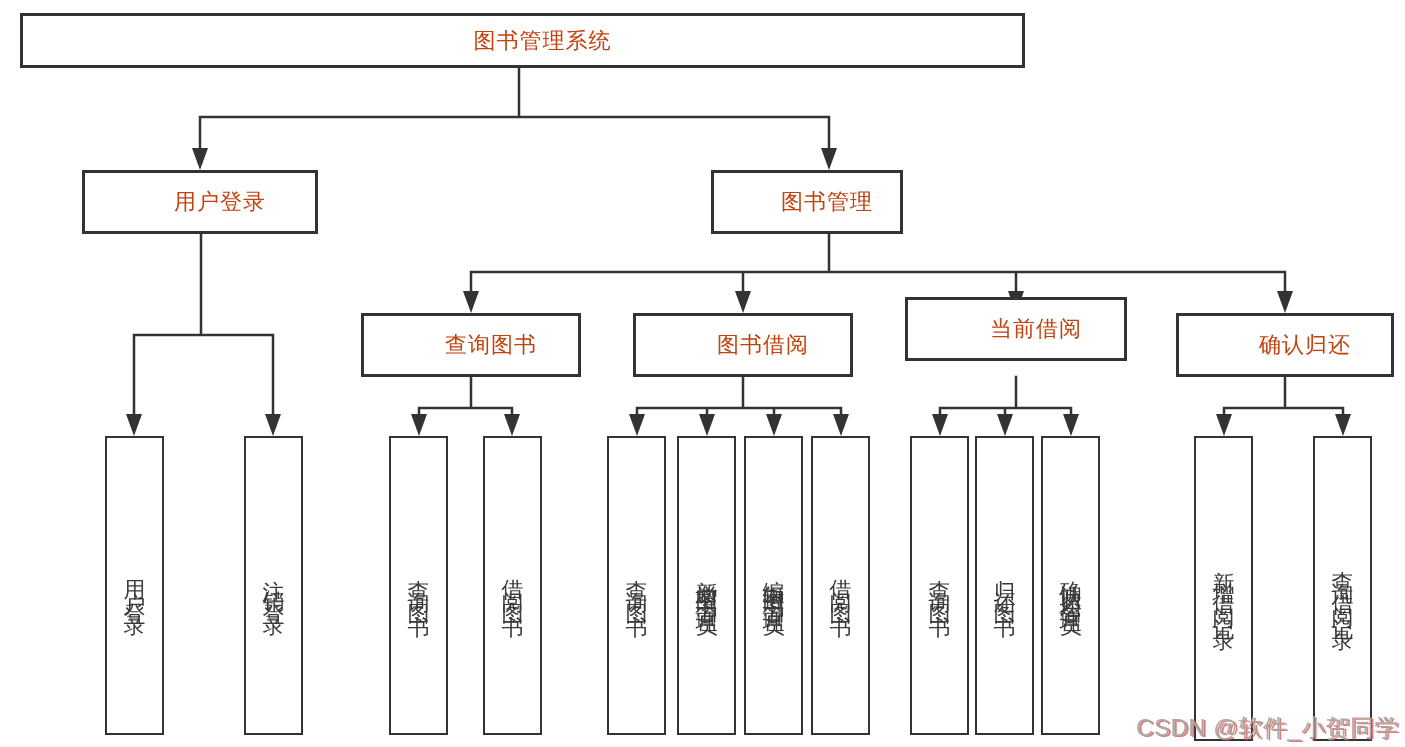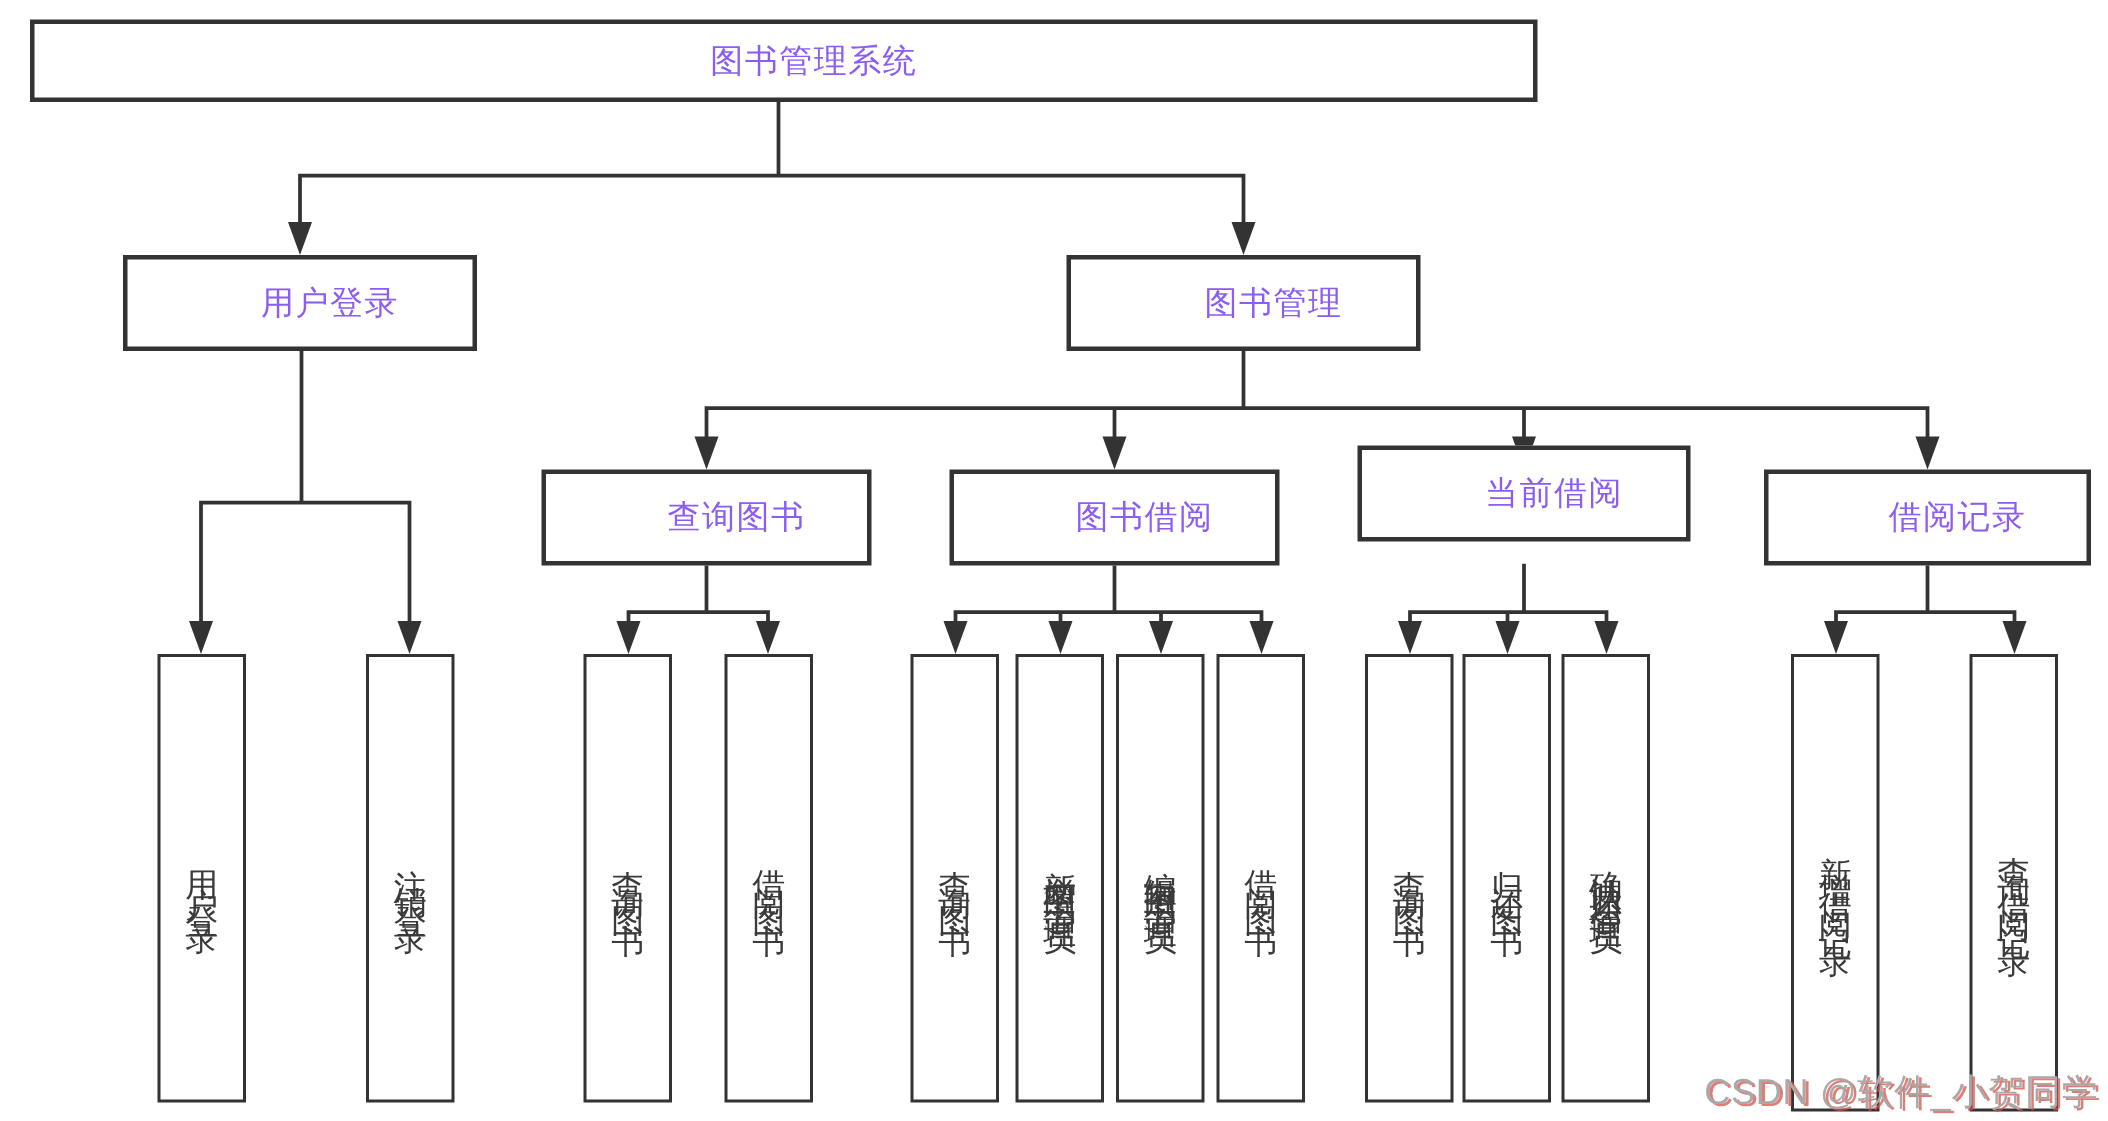--- a/index.html
+++ b/index.html
@@ -14,21 +14,21 @@
   svg.wires{position:absolute;left:0;top:0;z-index:1;}
   .node{
     position:absolute;
     box-sizing:border-box;
     background:#ffffff;
     border:3px solid #333333;
     display:flex;align-items:center;justify-content:center;
     z-index:2;
     font-size:22px;
     letter-spacing:1px;
-    color:#8b5cf6;
+    color:#c2410c;
     white-space:nowrap;
     padding-left:40px;
   }
   .leaf{
     position:absolute;
     box-sizing:border-box;
     top:436px;width:59px;height:299px;
     background:#ffffff;
     border:2.5px solid #333333;
     display:flex;align-items:center;justify-content:center;
@@ -103,35 +103,35 @@
     </g>
   </svg>
 
   <div class="node" style="left:20px;top:13px;width:1005px;height:55px;">
     <span>图书管理系统</span>
   </div>
 
   <div class="node" style="left:82px;top:170px;width:236px;height:64px;">
     <span>用户登录</span>
   </div>
-  <div class="node" style="left:711px;top:170px;width:236px;height:64px;">
+  <div class="node" style="left:711px;top:170px;width:192px;height:64px;">
     <span>图书管理</span>
   </div>
 
   <div class="node" style="left:361px;top:313px;width:220px;height:64px;">
     <span>查询图书</span>
   </div>
   <div class="node" style="left:633px;top:313px;width:220px;height:64px;text-align:center;">
     <span>图书借阅</span>
   </div>
   <div class="node" style="left:905px;top:297px;width:222px;height:64px;">
     <span>当前借阅</span>
   </div>
   <div class="node" style="left:1176px;top:313px;width:218px;height:64px;">
-    <span>借阅记录</span>
+    <span>确认归还</span>
   </div>
 
   <div class="leaf" style="left:105px;">
     <span class="leaf-label">用户登录</span>
   </div>
   <div class="leaf" style="left:244px;">
     <span class="leaf-label">注销登录</span>
   </div>
 
   <div class="leaf" style="left:389px;">

